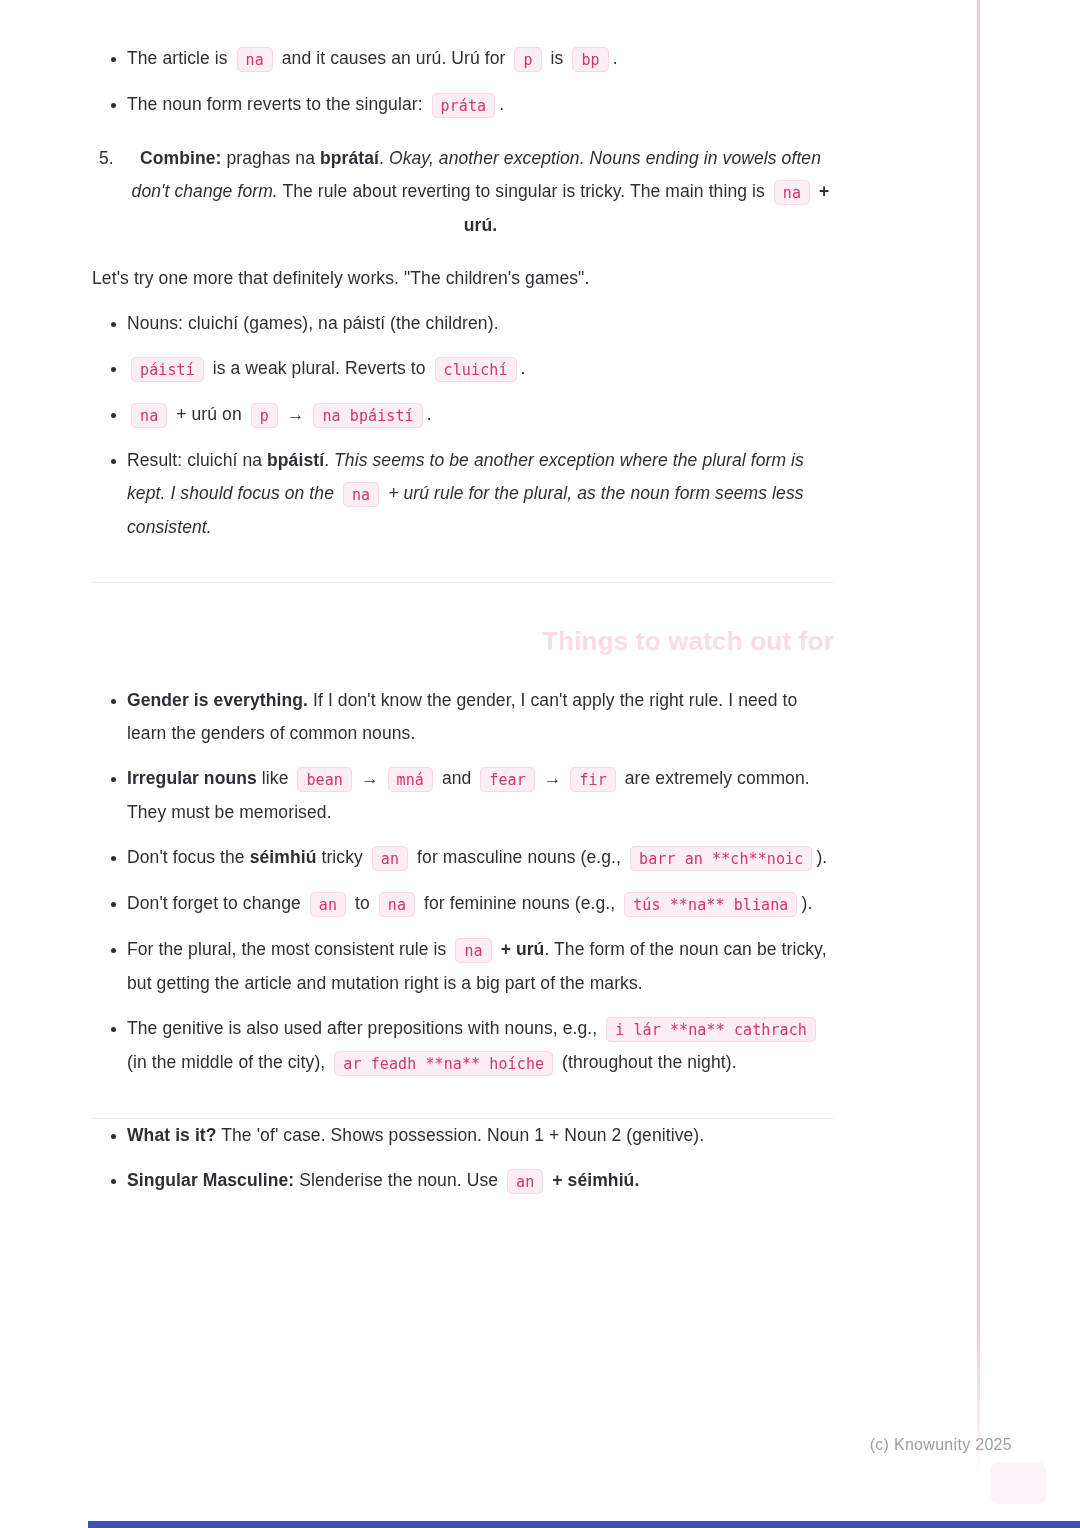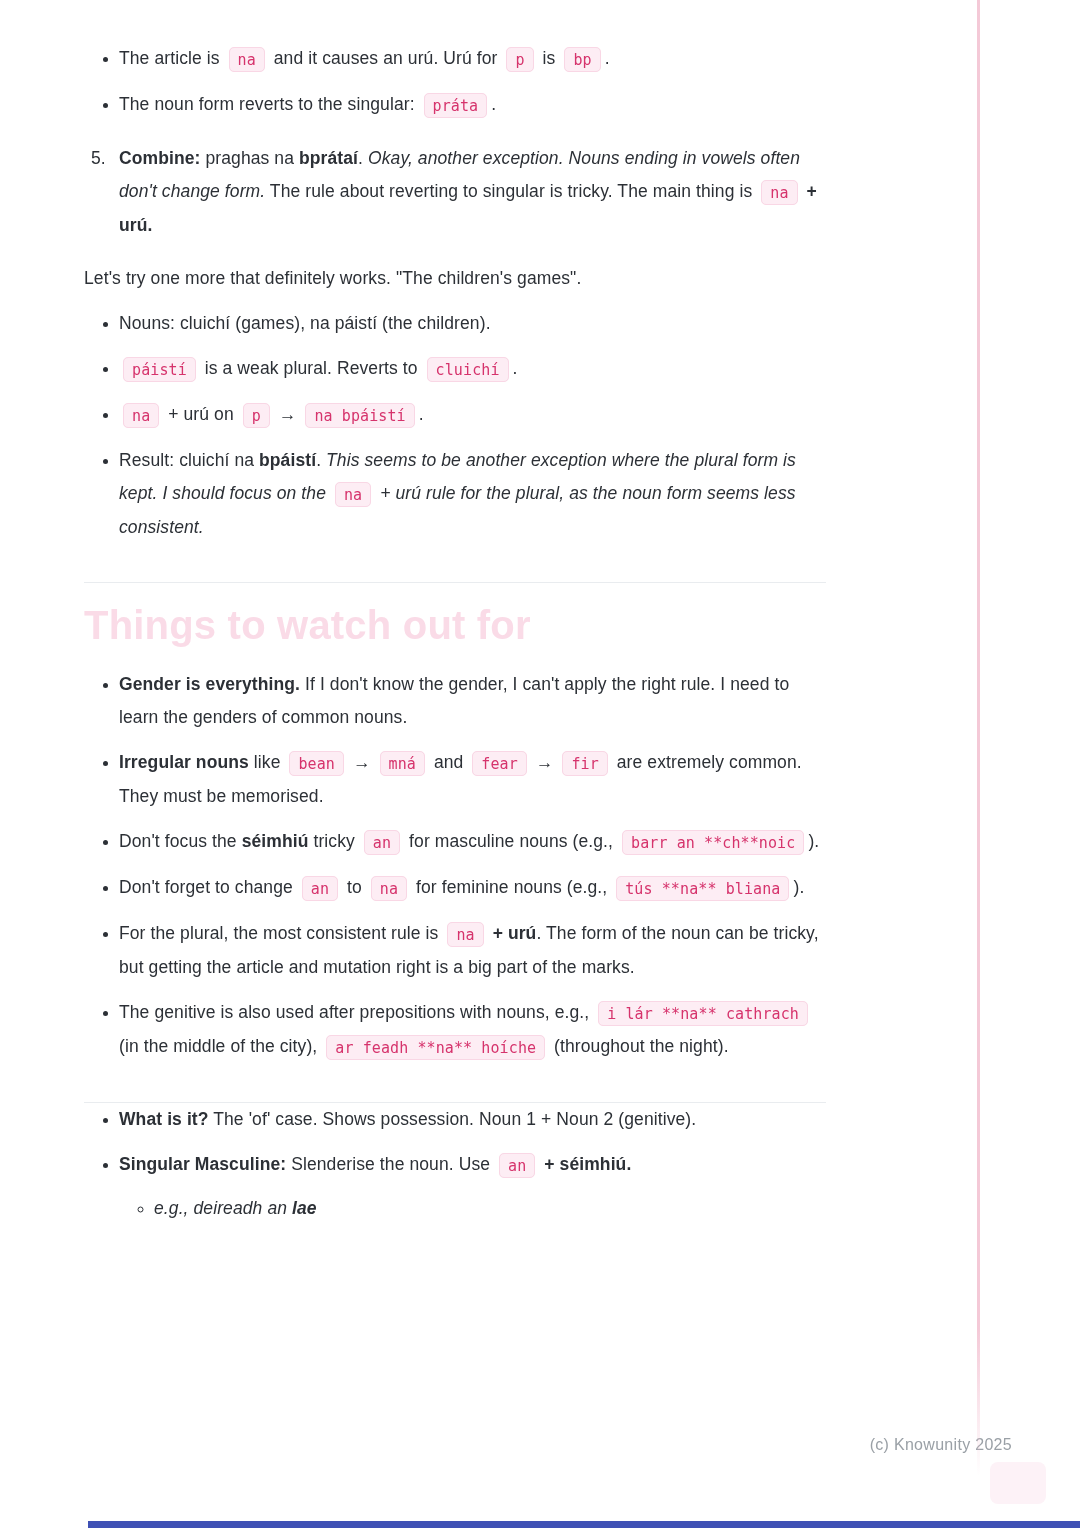--- a/index.html
+++ b/index.html
@@ -6,39 +6,40 @@
   body{
     width:1080px;height:1528px;
     background:#ffffff;
     font-family:"Liberation Sans", sans-serif;
     color:var(--body,#2c3036);
     position:relative;
     overflow:hidden;
   }
   .content{
     position:absolute;
-    left:84px;top:42px;width:742px;
+    left:92px;top:42px;width:742px;
     font-size:17.5px;
     line-height:33px;
     letter-spacing:0.1px;
   }
   .content ul{list-style:disc;margin:0 0 20px 0;padding-left:35px;}
   .content ul.sub{list-style:circle;margin:10px 0 0 0;padding-left:35px;}
   .content li{margin-bottom:12px;}
   .content li::marker{color:#2c3036;font-size:15px;}
   .oli{display:flex;margin:2px 0 20px 0;}
   .oli-marker{flex:0 0 35px;box-sizing:border-box;padding-left:7px;}
-  .oli-body{flex:1;}
+  .oli-body{flex:1;text-align:center;}
   .para{margin:12px 0;}
   .divider{border:none;border-top:1.5px solid var(--rule,#e9ecef);margin:38px 0 0 0;}
   .section-h{
     color:var(--heading,#fadbe7);
-    font-size:40px;font-weight:bold;
-    margin:26px 0 26px 0;
+    font-size:26px;font-weight:bold;
+    margin:42px 0 26px 0;
     letter-spacing:0.2px;
+    text-align:right;
   }
   .b{font-weight:bold;}
   .i{font-style:italic;}
   .chip{
     font-family:"DejaVu Sans Mono", monospace;
     font-size:15px;
     color:var(--chip-text,#d6336c);
     background:var(--chip-bg,#fdedf4);
     border:1px solid var(--chip-border,#f9d7e5);
     border-radius:5px;
@@ -102,22 +103,20 @@
       <li><span class="b">Gender is everything.</span><span> If I don't know the gender, I can't apply the right rule. I need to learn the genders of common nouns.</span></li>
       <li><span class="b">Irregular nouns</span><span> like </span><code class="chip">bean</code><span> → </span><code class="chip">mná</code><span> and </span><code class="chip">fear</code><span> → </span><code class="chip">fir</code><span> are extremely common. They must be memorised.</span></li>
       <li><span>Don't focus the </span><span class="b">séimhiú</span><span> tricky </span><code class="chip">an</code><span> for masculine nouns (e.g., </span><code class="chip">barr an **ch**noic</code><span>).</span></li>
       <li><span>Don't forget to change </span><code class="chip">an</code><span> to </span><code class="chip">na</code><span> for feminine nouns (e.g., </span><code class="chip">tús **na** bliana</code><span>).</span></li>
       <li><span>For the plural, the most consistent rule is </span><code class="chip">na</code><span class="b"> + urú</span><span>. The form of the noun can be tricky, but getting the article and mutation right is a big part of the marks.</span></li>
       <li><span>The genitive is also used after prepositions with nouns, e.g., </span><code class="chip">i lár **na** cathrach</code><span> (in the middle of the city), </span><code class="chip">ar feadh **na** hoíche</code><span> (throughout the night).</span></li>
     </ul>
     <hr class="divider">
     <ul>
       <li><span class="b">What is it?</span><span> The 'of' case. Shows possession. Noun 1 + Noun 2 (genitive).</span></li>
-      <li><span class="b">Singular Masculine:</span><span> Slenderise the noun. Use </span><code class="chip">an</code><span class="b"> + séimhiú.</span><ul class="sub">
-          <li><span class="i">e.g., deireadh an </span><span class="b i">lae</span></li>
-        </ul></li>
+      <li><span class="b">Singular Masculine:</span><span> Slenderise the noun. Use </span><code class="chip">an</code><span class="b"> + séimhiú.</span></li>
     </ul>
   </div>
 
 <div class="watermark">(c) Knowunity 2025</div>
 <div class="edge-line"></div>
 <div class="corner-highlight"></div>
 <div class="next-page-edge"></div>
 
 </body></html>

